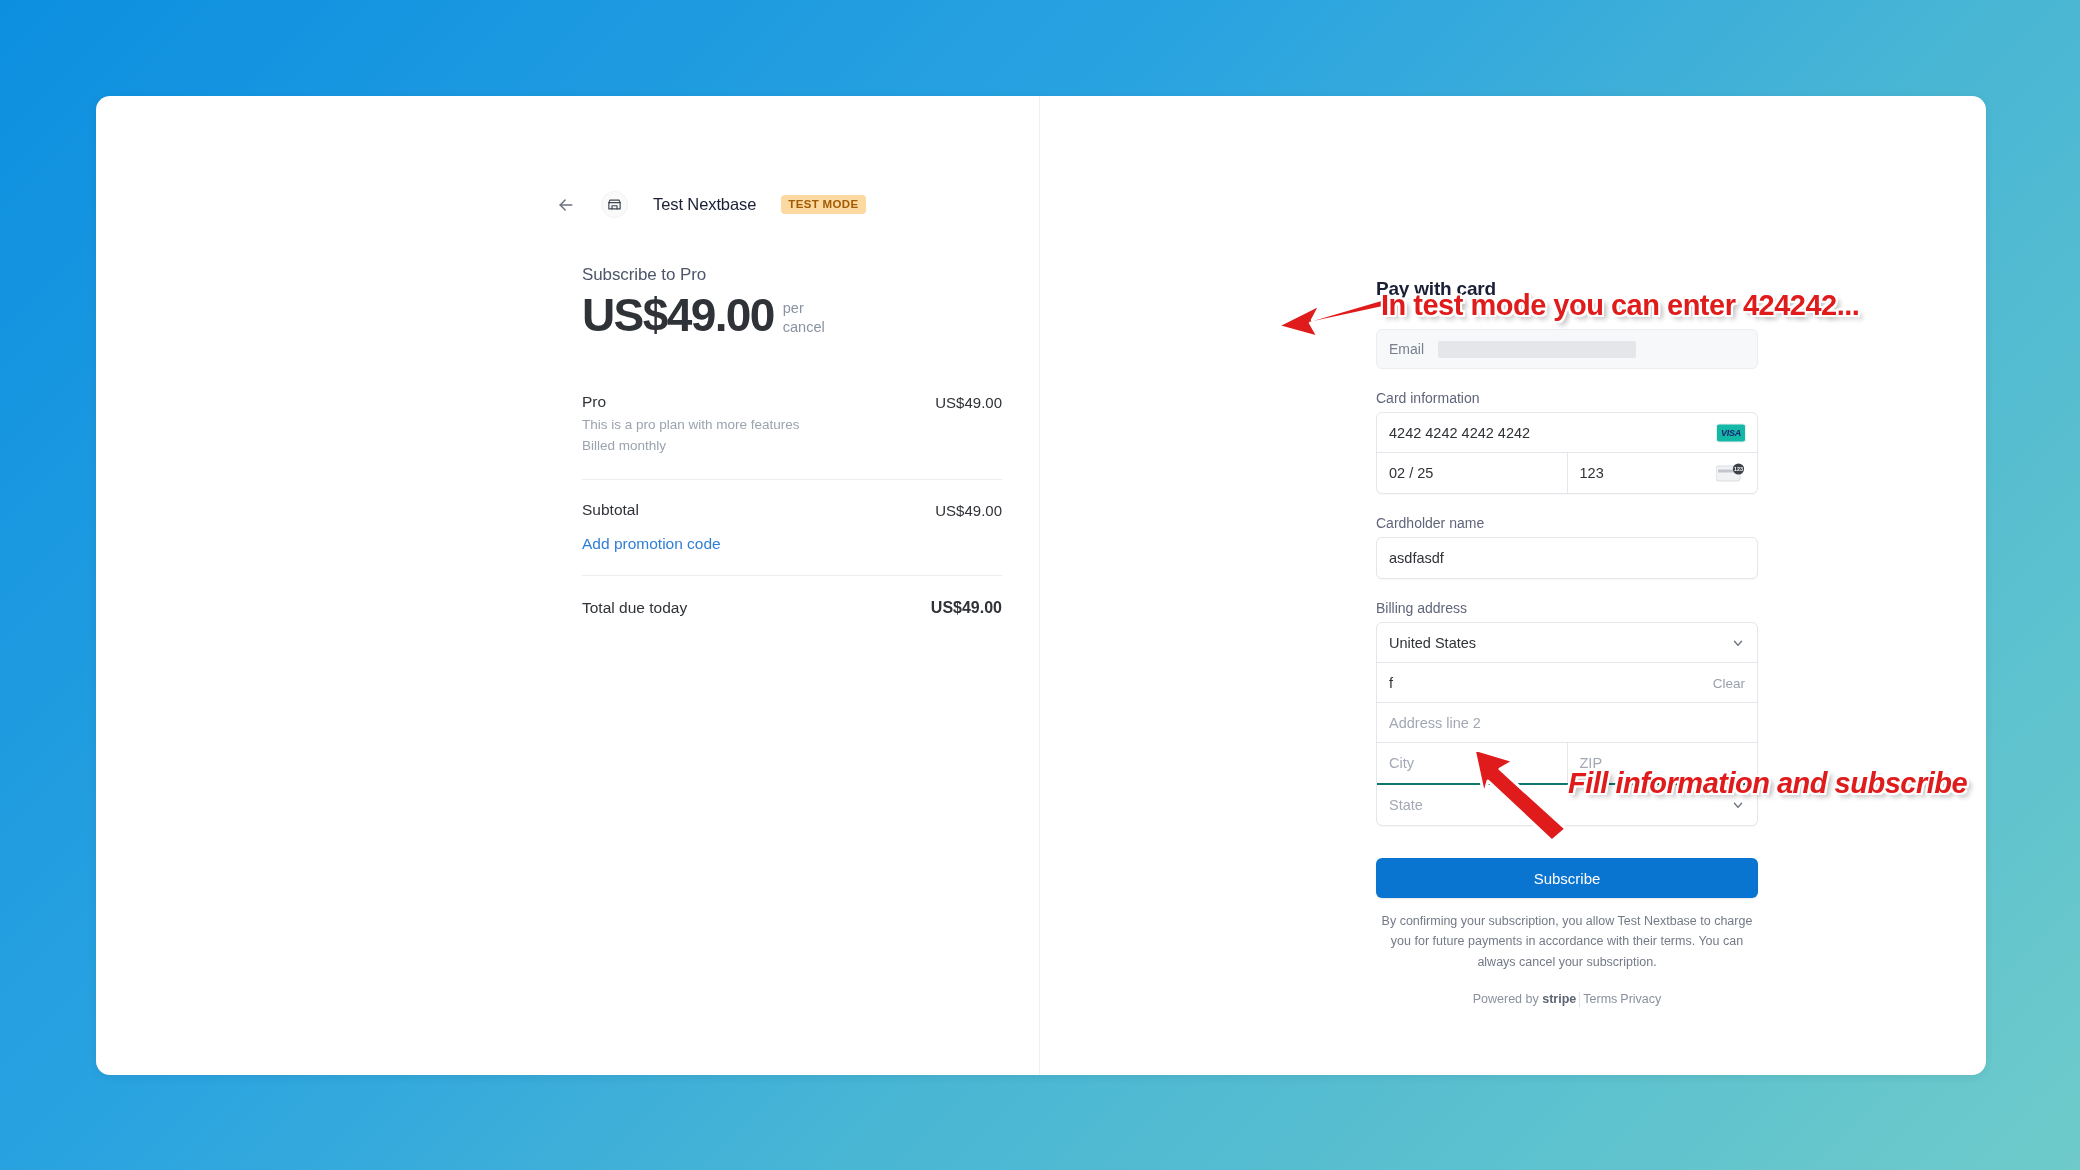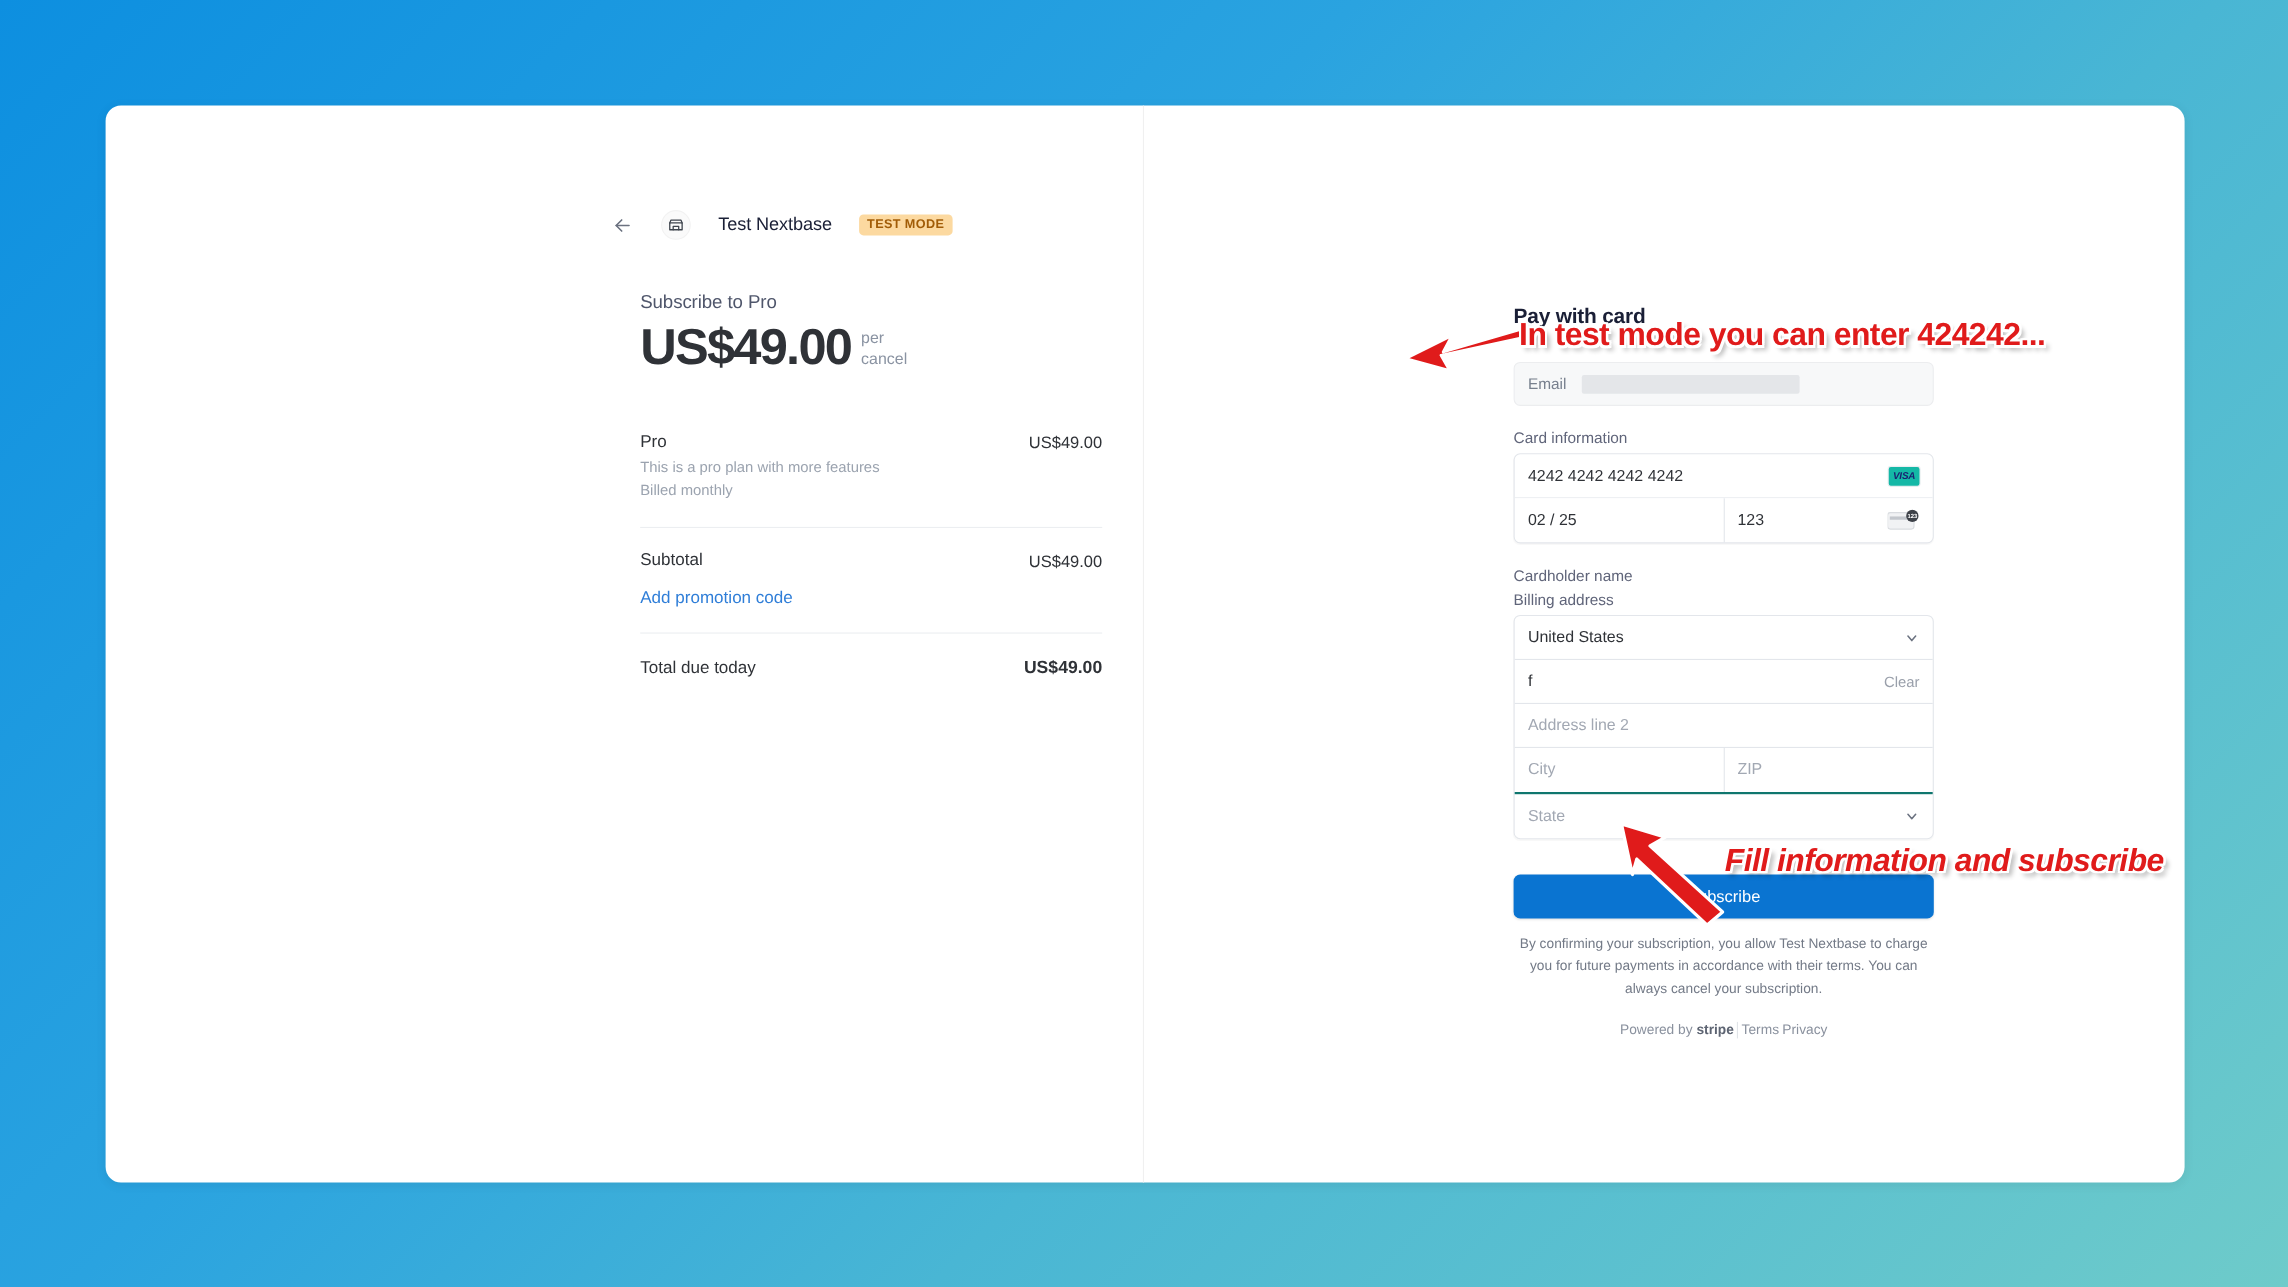--- a/index.html
+++ b/index.html
@@ -486,20 +486,25 @@
                 <circle cx="22.5" cy="6" r="5.6" fill="#3d4148"></circle>
                 <text x="22.5" y="8.1" font-size="5.4" fill="#ffffff" text-anchor="middle" font-family="'Liberation Sans',sans-serif" font-weight="700">123</text>
               </svg>
             </span>
           </div>
         </div>
       </div>
 
       
       <label class="field-label">Cardholder name</label>
+      <div class="box" style="margin-bottom:21px;">
+        <div class="input-line">
+          <span>asdfasdf</span>
+        </div>
+      </div>
 
       
       <label class="field-label">Billing address</label>
       <div class="box billing-block">
 
         <div class="input-line">
           <span>United States</span>
           <svg class="chev" viewBox="0 0 24 24" fill="none" stroke="currentColor" stroke-width="2.4" stroke-linecap="round" stroke-linejoin="round">
             <polyline points="6 9 12 16 18 9"></polyline>
           </svg>

